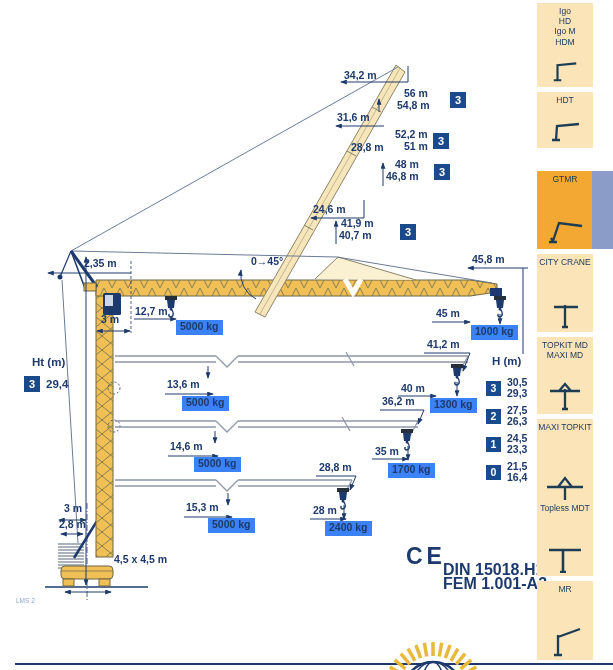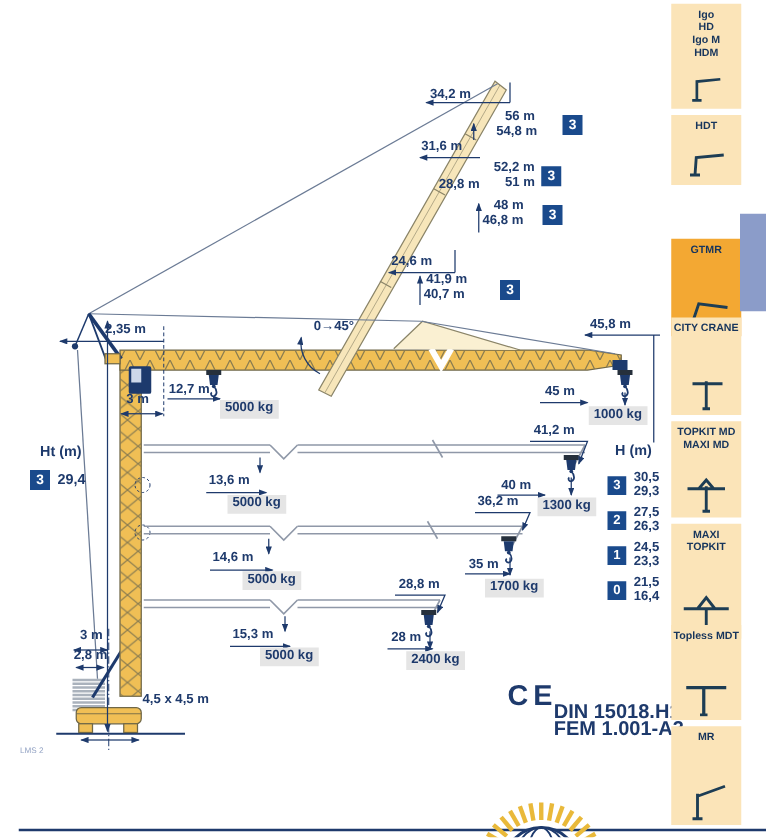--- a/index.html
+++ b/index.html
@@ -5,31 +5,31 @@
   html,body{margin:0;padding:0;background:#fff;}
   .stage{position:relative;width:613px;height:670px;background:#ffffff;overflow:hidden;
          font-family:"Liberation Sans",sans-serif;}
   svg.diagram{position:absolute;left:0;top:0;}
   .lbl{position:absolute;color:#1e3a6c;font-size:10.5px;font-weight:600;white-space:nowrap;line-height:1.05;}
   .lbl.big{font-size:11.5px;font-weight:700;}
   .lbl.tiny{font-size:6.5px;color:#93a3c4;font-weight:400;}
   .badge{position:absolute;background:#1a4a8c;color:#fff;font-size:11px;font-weight:700;
          width:16px;height:16px;display:flex;align-items:center;justify-content:center;line-height:1;}
   .badge.sm{width:15px;height:15px;font-size:10.5px;}
-  .kgbox{position:absolute;background:#e5e5e5;color:#1e3a6c;font-size:10.5px;font-weight:600;
+  .kgbox{position:absolute;background:#3b82f6;color:#1e3a6c;font-size:10.5px;font-weight:600;
          padding:1px 4px 2px 4px;line-height:1.1;white-space:nowrap;}
   .pre{white-space:pre-line;}
   .tblval{position:absolute;color:#1e3a6c;font-size:10.5px;font-weight:600;line-height:10.5px;white-space:pre-line;}
   .ce{position:absolute;color:#1e3a6c;font-size:23px;font-weight:700;letter-spacing:4px;line-height:1;}
   .std{position:absolute;color:#1e3a6c;font-size:16px;font-weight:600;line-height:1.2;white-space:nowrap;}
   
   .sb-item{position:absolute;left:537px;width:56px;background:#fbe4b8;display:flex;flex-direction:column;
            align-items:center;box-sizing:border-box;padding:3px 1px 3px 1px;cursor:pointer;}
-  .sb-item.selected{background:#f3a833;margin-top:20px;}
-  .sb-label{font-size:8.5px;font-weight:700;color:#17355c;text-align:center;line-height:1.2;white-space:pre-line;}
+  .sb-item.selected{background:#f3a833;}
+  .sb-label{font-size:8.5px;font-weight:400;color:#17355c;text-align:center;line-height:1.2;white-space:pre-line;}
   .sb-icon{margin-top:auto;}
   .sb-tab{position:absolute;left:592px;top:171px;width:21px;height:78px;background:#8b9cc9;}
 </style>
 </head>
 <body>
 
 <div class="stage">
 
   <svg class="diagram" width="613" height="670" viewBox="0 0 613 670">
     <defs>

